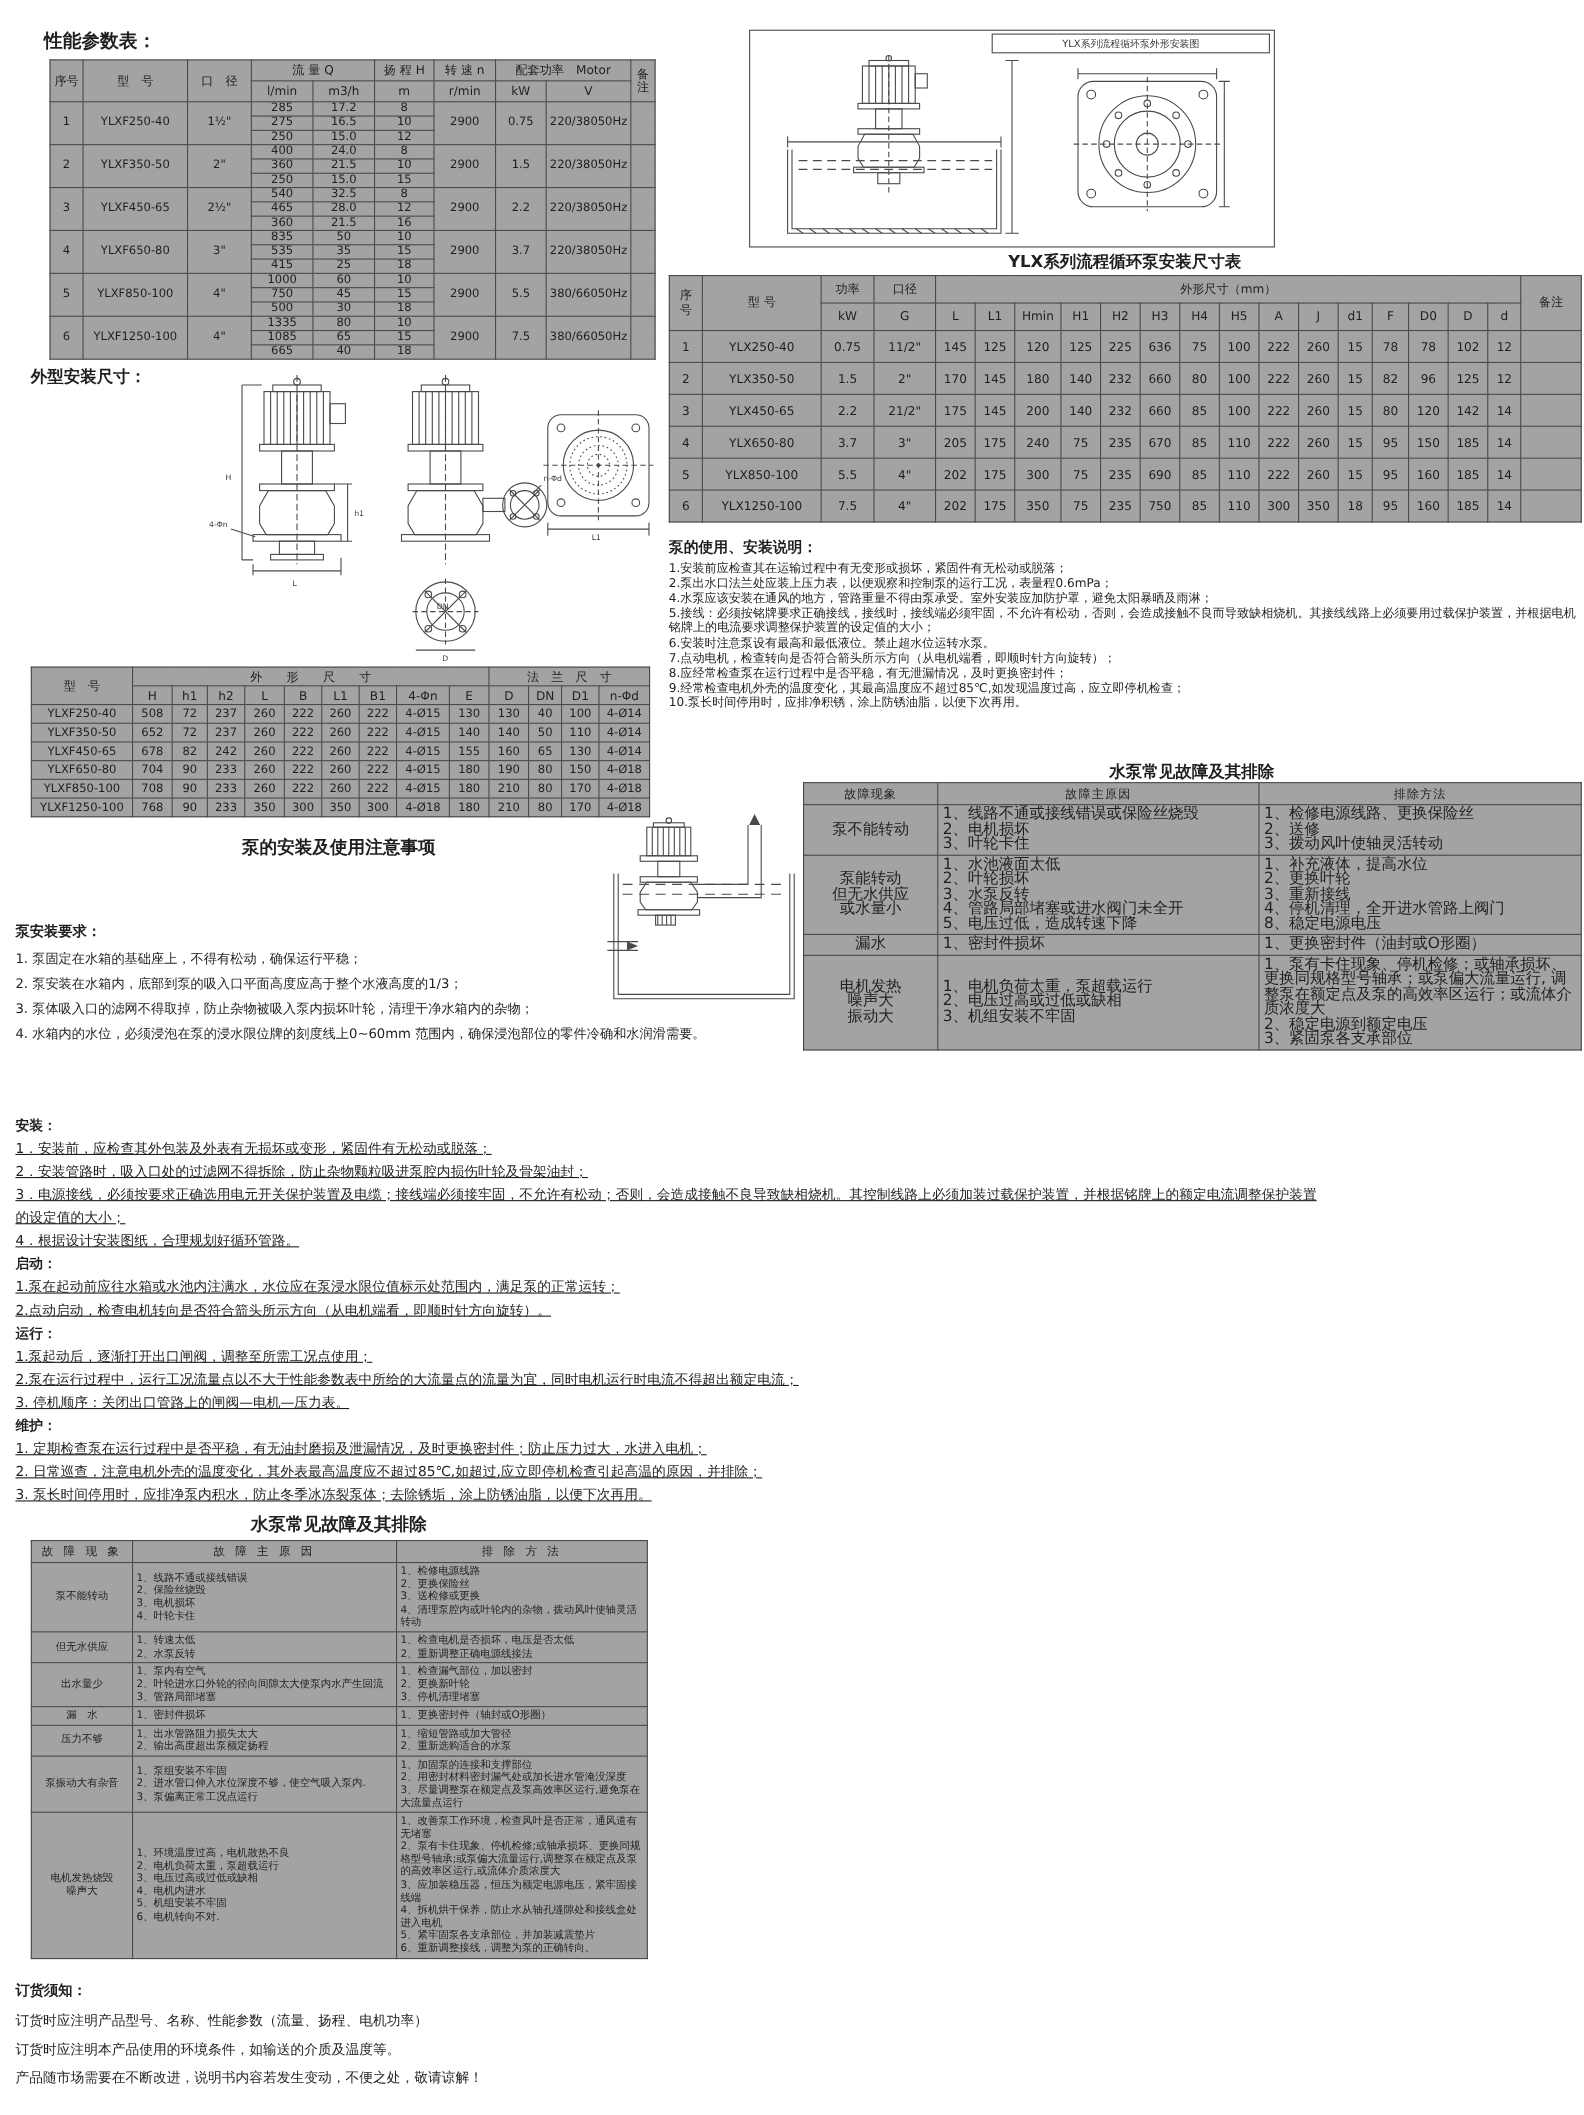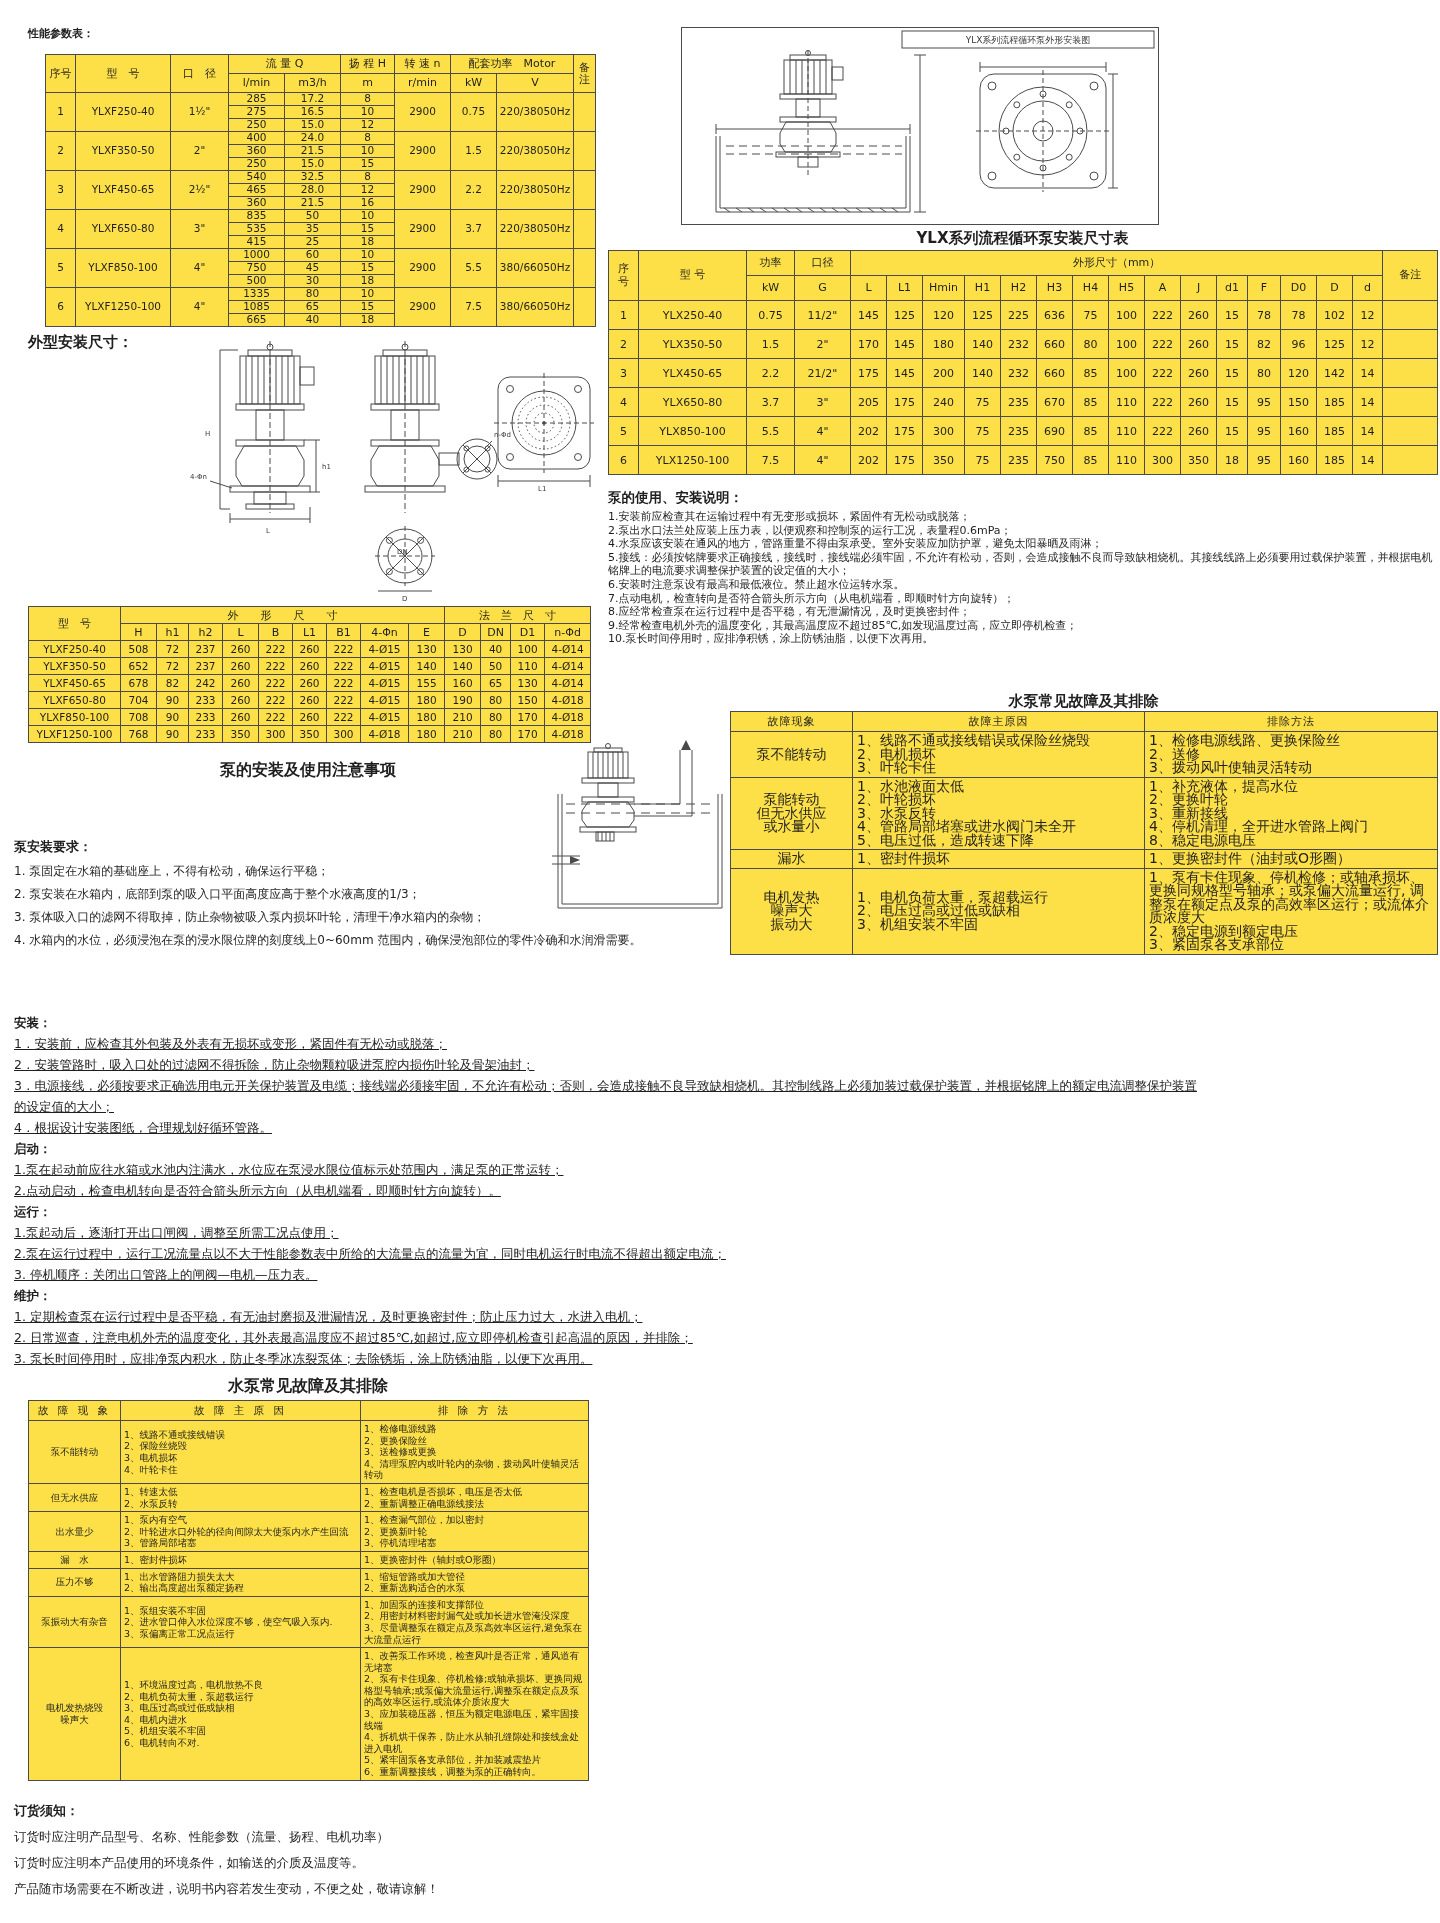--- a/index.html
+++ b/index.html
@@ -2,21 +2,21 @@
 <html><head>
 <meta charset="utf-8">
 <style>
   *{margin:0;padding:0;box-sizing:border-box;}
   html,body{background:#e9e9e9;}
   body{font-family:"DejaVu Sans","Liberation Sans",sans-serif;color:#1f1f1f;}
   .page{position:relative;width:1440px;height:1923px;background:#ffffff;margin:0 auto;overflow:hidden;}
   .abs{position:absolute;}
   .sec-title{font-weight:bold;}
   .ctr{text-align:center;}
-  table.tbl{border-collapse:collapse;table-layout:fixed;background:#fde047;}
+  table.tbl{border-collapse:collapse;table-layout:fixed;background:#a3a3a3;}
   .tbl th,.tbl td{border:1px solid #4a4a4a;text-align:center;vertical-align:middle;font-weight:normal;padding:0 1px;overflow:hidden;}
   #perf-table th{height:19px;font-size:11px;line-height:12px;}
   #perf-table td{height:13px;font-size:10.5px;line-height:11.5px;}
   #dim-table th{height:17px;font-size:11px;}
   #dim-table td{height:17px;font-size:10.5px;}
   #ylx-table th{height:25px;font-size:11px;line-height:12.5px;}
   #ylx-table td{height:29px;font-size:11px;}
   #rf-table th{height:20px;font-size:11px;letter-spacing:1px;}
   #rf-table td{font-size:14px;line-height:13.5px;padding:2px 4px;}
   #bf-table th{height:20px;font-size:10.5px;letter-spacing:3px;}
@@ -34,21 +34,21 @@
   #order-block .ln{font-size:12.5px;line-height:26px;}
   svg .ink{stroke:#4a4a4a;fill:none;stroke-width:1;}
   svg .fil{fill:#4a4a4a;stroke:none;}
   svg text{fill:#3a3a3a;font-family:"DejaVu Sans","Liberation Sans",sans-serif;}
 </style>
 </head>
 <body>
 
 <div class="page">
 
-  <div class="abs sec-title" style="left:28px;top:26px;font-size:11px">性能参数表：</div>
+  <div class="abs sec-title" style="left:40px;top:26px;font-size:17px">性能参数表：</div>
   <table class="abs tbl" id="perf-table" style="left:45px;top:54px;width:550px">
       <colgroup>
         <col style="width: 30px;">
         <col style="width: 95px;">
         <col style="width: 58px;">
         <col style="width: 56px;">
         <col style="width: 56px;">
         <col style="width: 54px;">
         <col style="width: 56px;">
         <col style="width: 46px;">

